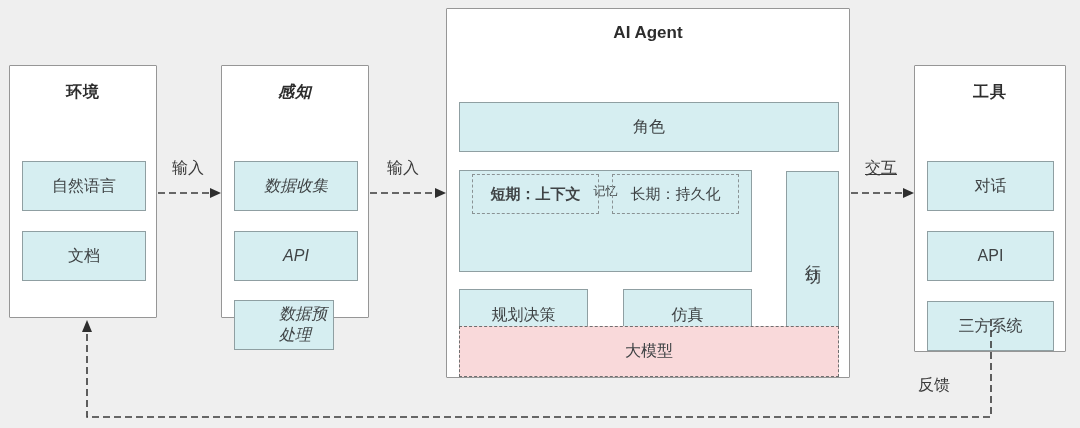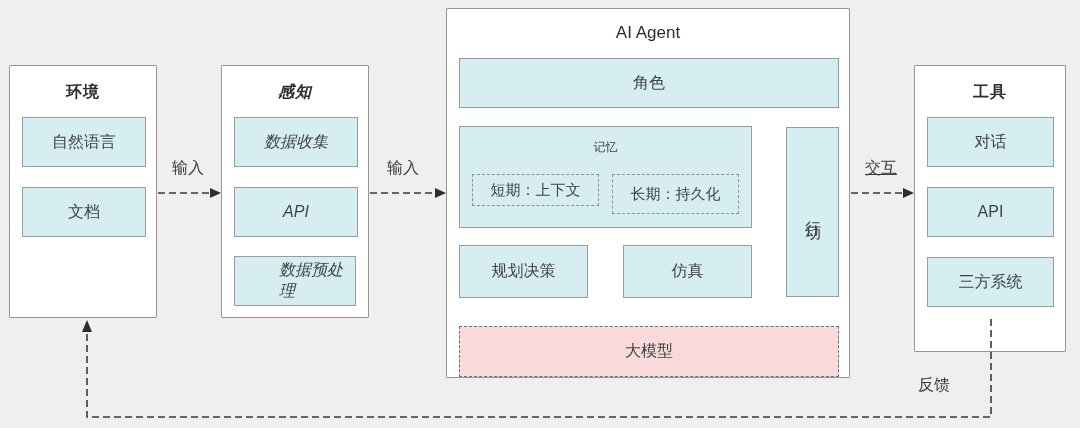--- a/index.html
+++ b/index.html
@@ -16,29 +16,29 @@
     position:absolute;background:var(--container-fill,#fff);
     border:1.6px solid var(--container-border,#969696);
     box-sizing:border-box;border-radius:1px;
   }
   .col-title{
     position:absolute;left:0;right:0;top:16px;text-align:center;
     font-weight:bold;font-size:16px;color:#2d2d2d;letter-spacing:1px;
   }
   .agent-title{
     position:absolute;left:0;right:0;top:14px;text-align:center;
-    font-weight:normal;font-size:17px;color:#2d2d2d;
+    font-weight:bold;font-size:17px;color:#2d2d2d;
   }
 
   
   .item{
     position:absolute;background:var(--item-fill,#d6eef1);
     border:1.2px solid var(--item-border,#8f9fa2);
     box-sizing:border-box;display:flex;align-items:center;justify-content:center;
-    font-size:16px;color:#3f4345;
+    font-size:16px;color:#3f4345;margin-top:44px;
   }
   .dashed-item{
     position:absolute;border:1.2px dashed #8a9294;box-sizing:border-box;
     display:flex;align-items:center;justify-content:center;
     font-size:15px;color:#3f4345;background:transparent;
   }
   .model{
     position:absolute;background:var(--model-fill,#f9d9da);
     border:1.4px dashed var(--model-border,#6f6f6f);
     box-sizing:border-box;display:flex;align-items:center;justify-content:center;
@@ -64,32 +64,32 @@
   <div class="container" style="left:9px;top:65px;width:148px;height:253px;">
     <div class="col-title">环境</div>
     <div class="item" style="left:12px;top:51px;width:124px;height:50px;">自然语言</div>
     <div class="item" style="left:12px;top:121px;width:124px;height:50px;">文档</div>
   </div>
 
   <div class="container" style="left:221px;top:65px;width:148px;height:253px;font-style:italic;">
     <div class="col-title">感知</div>
     <div class="item" style="left:12px;top:51px;width:124px;height:50px;">数据收集</div>
     <div class="item" style="left:12px;top:121px;width:124px;height:50px;">API</div>
-    <div class="item" style="left:12px;top:190px;width:122px;height:50px;padding-left:44px;">数据预处理</div>
+    <div class="item" style="left:12px;top:190px;width:100px;height:50px;padding-left:44px;">数据预处理</div>
   </div>
 
   <div class="container" style="left:446px;top:8px;width:404px;height:370px;">
     <div class="agent-title">AI Agent</div>
 
     <div class="item" style="left:12px;top:49px;width:380px;height:50px;">角色</div>
 
     <div class="item" style="left:12px;top:117px;width:293px;height:102px;align-items:flex-start;">
       <span class="memory-title">记忆</span>
     </div>
-    <div class="dashed-item" style="left:25px;top:165px;width:127px;height:32px;">短期：上下文</div>
+    <div class="dashed-item" style="left:25px;top:165px;width:127px;height:40px;font-weight:bold;">短期：上下文</div>
     <div class="dashed-item" style="left:165px;top:165px;width:127px;height:40px;">长期：持久化</div>
 
     <div class="item" style="left:339px;top:118px;width:53px;height:170px;">
       <span class="vertical-text">行动</span>
     </div>
 
     <div class="item" style="left:176px;top:236px;width:129px;height:53px;">仿真</div>
     <div class="item" style="left:12px;top:236px;width:129px;height:53px;">规划决策</div>
 
     <div class="model" style="left:12px;top:306px;width:380px;height:51px;margin-top:11px;">大模型</div>

